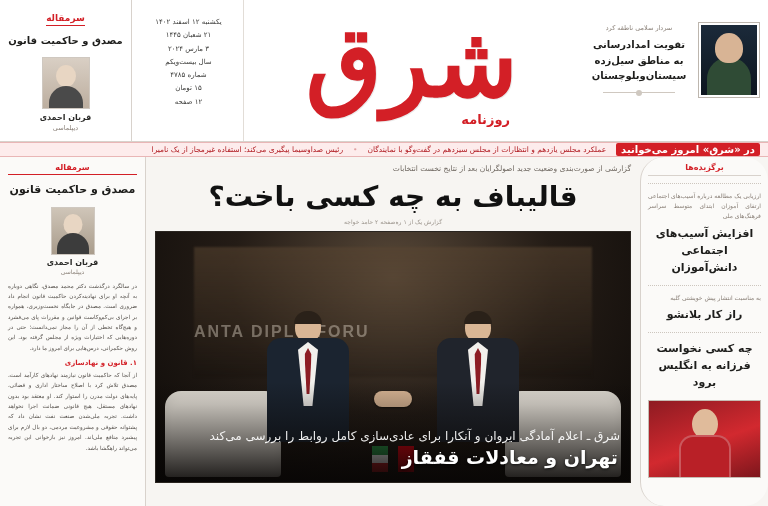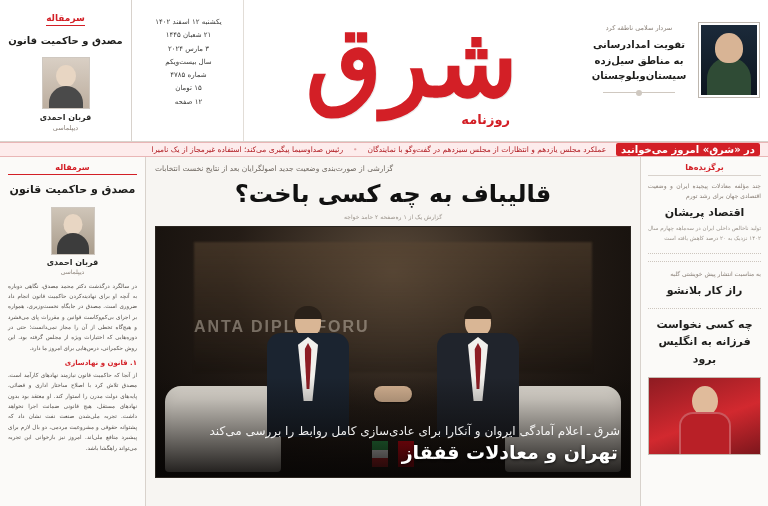--- a/index.html
+++ b/index.html
@@ -209,20 +209,21 @@
     height: 349px;
   }
 
   
   .col-right {
     width: 128px;
     border-left: 1px solid #d8d2cc;
     padding: 6px 7px;
     background: #fbfaf8;
     overflow: hidden;
+    border-radius: 24px;
   }
   .sec-head {
     text-align: center;
     font-size: 8px; font-weight: bold;
     color: #d31f26;
     border-bottom: 1px solid #d8d2cc;
     padding-bottom: 3px; margin-bottom: 5px;
   }
   .story { margin-bottom: 9px; }
   .story .dek {
@@ -260,28 +261,28 @@
     box-shadow: inset 0 0 0 2px rgba(255,255,255,.25);
   }
 
   
   .col-main {
     flex: 1 1 auto;
     padding: 7px 9px;
     min-width: 0;
   }
   .main-kicker {
-    text-align: left;
+    text-align: right;
     font-size: 7.5px;
     color: #6f6861;
     margin-bottom: 6px;
   }
   .main-head {
     text-align: center;
-    font-size: 24px;
+    font-size: 28px;
     font-weight: bold;
     color: #111;
     line-height: 1.25;
     margin-bottom: 4px;
     letter-spacing: -.5px;
   }
   .main-byline {
     text-align: center;
     font-size: 6px;
     color: #9a938b;
@@ -441,27 +442,26 @@
     <span>عملکرد مجلس یازدهم و انتظارات از مجلس سیزدهم در گفت‌وگو با نمایندگان</span>
     <span class="sep">•</span>
     <span>رئیس صداوسیما پیگیری می‌کند؛ استفاده غیرمجاز از یک نامیرا</span>
   </div>
 
   <div class="body">
 
     <div class="col-right">
       <div class="sec-head">برگزیده‌ها</div>
 
+      <div class="hr-dot"></div>
+
       <div class="story">
-        <div class="dek">چند مؤلفه معادلات پیچیده ایران و وضعیت اقتصادی جهان برای رشد تورم</div>
-        <div class="hl">اقتصاد پریشان</div>
-        <div class="meta">تولید ناخالص داخلی ایران در سه‌ماهه چهارم سال ۱۴۰۲ نزدیک به ۲۰ درصد کاهش یافته است</div>
-      </div>
-      <div class="hr-dot"></div>
-
+        <div class="dek">ارزیابی یک مطالعه درباره آسیب‌های اجتماعی ارتقای آموزان ابتدای متوسط سراسر فرهنگ‌های ملی</div>
+        <div class="hl">افزایش آسیب‌های اجتماعی دانش‌آموزان</div>
+      </div>
       <div class="hr-dot"></div>
 
       <div class="story">
         <div class="dek">به مناسبت انتشار پیش خویشتی گلبه</div>
         <div class="hl">راز کار بلانشو</div>
       </div>
       <div class="hr-dot"></div>
 
       <div class="story">
         <div class="hl">چه کسی نخواست فرزانه به انگلیس برود</div>

